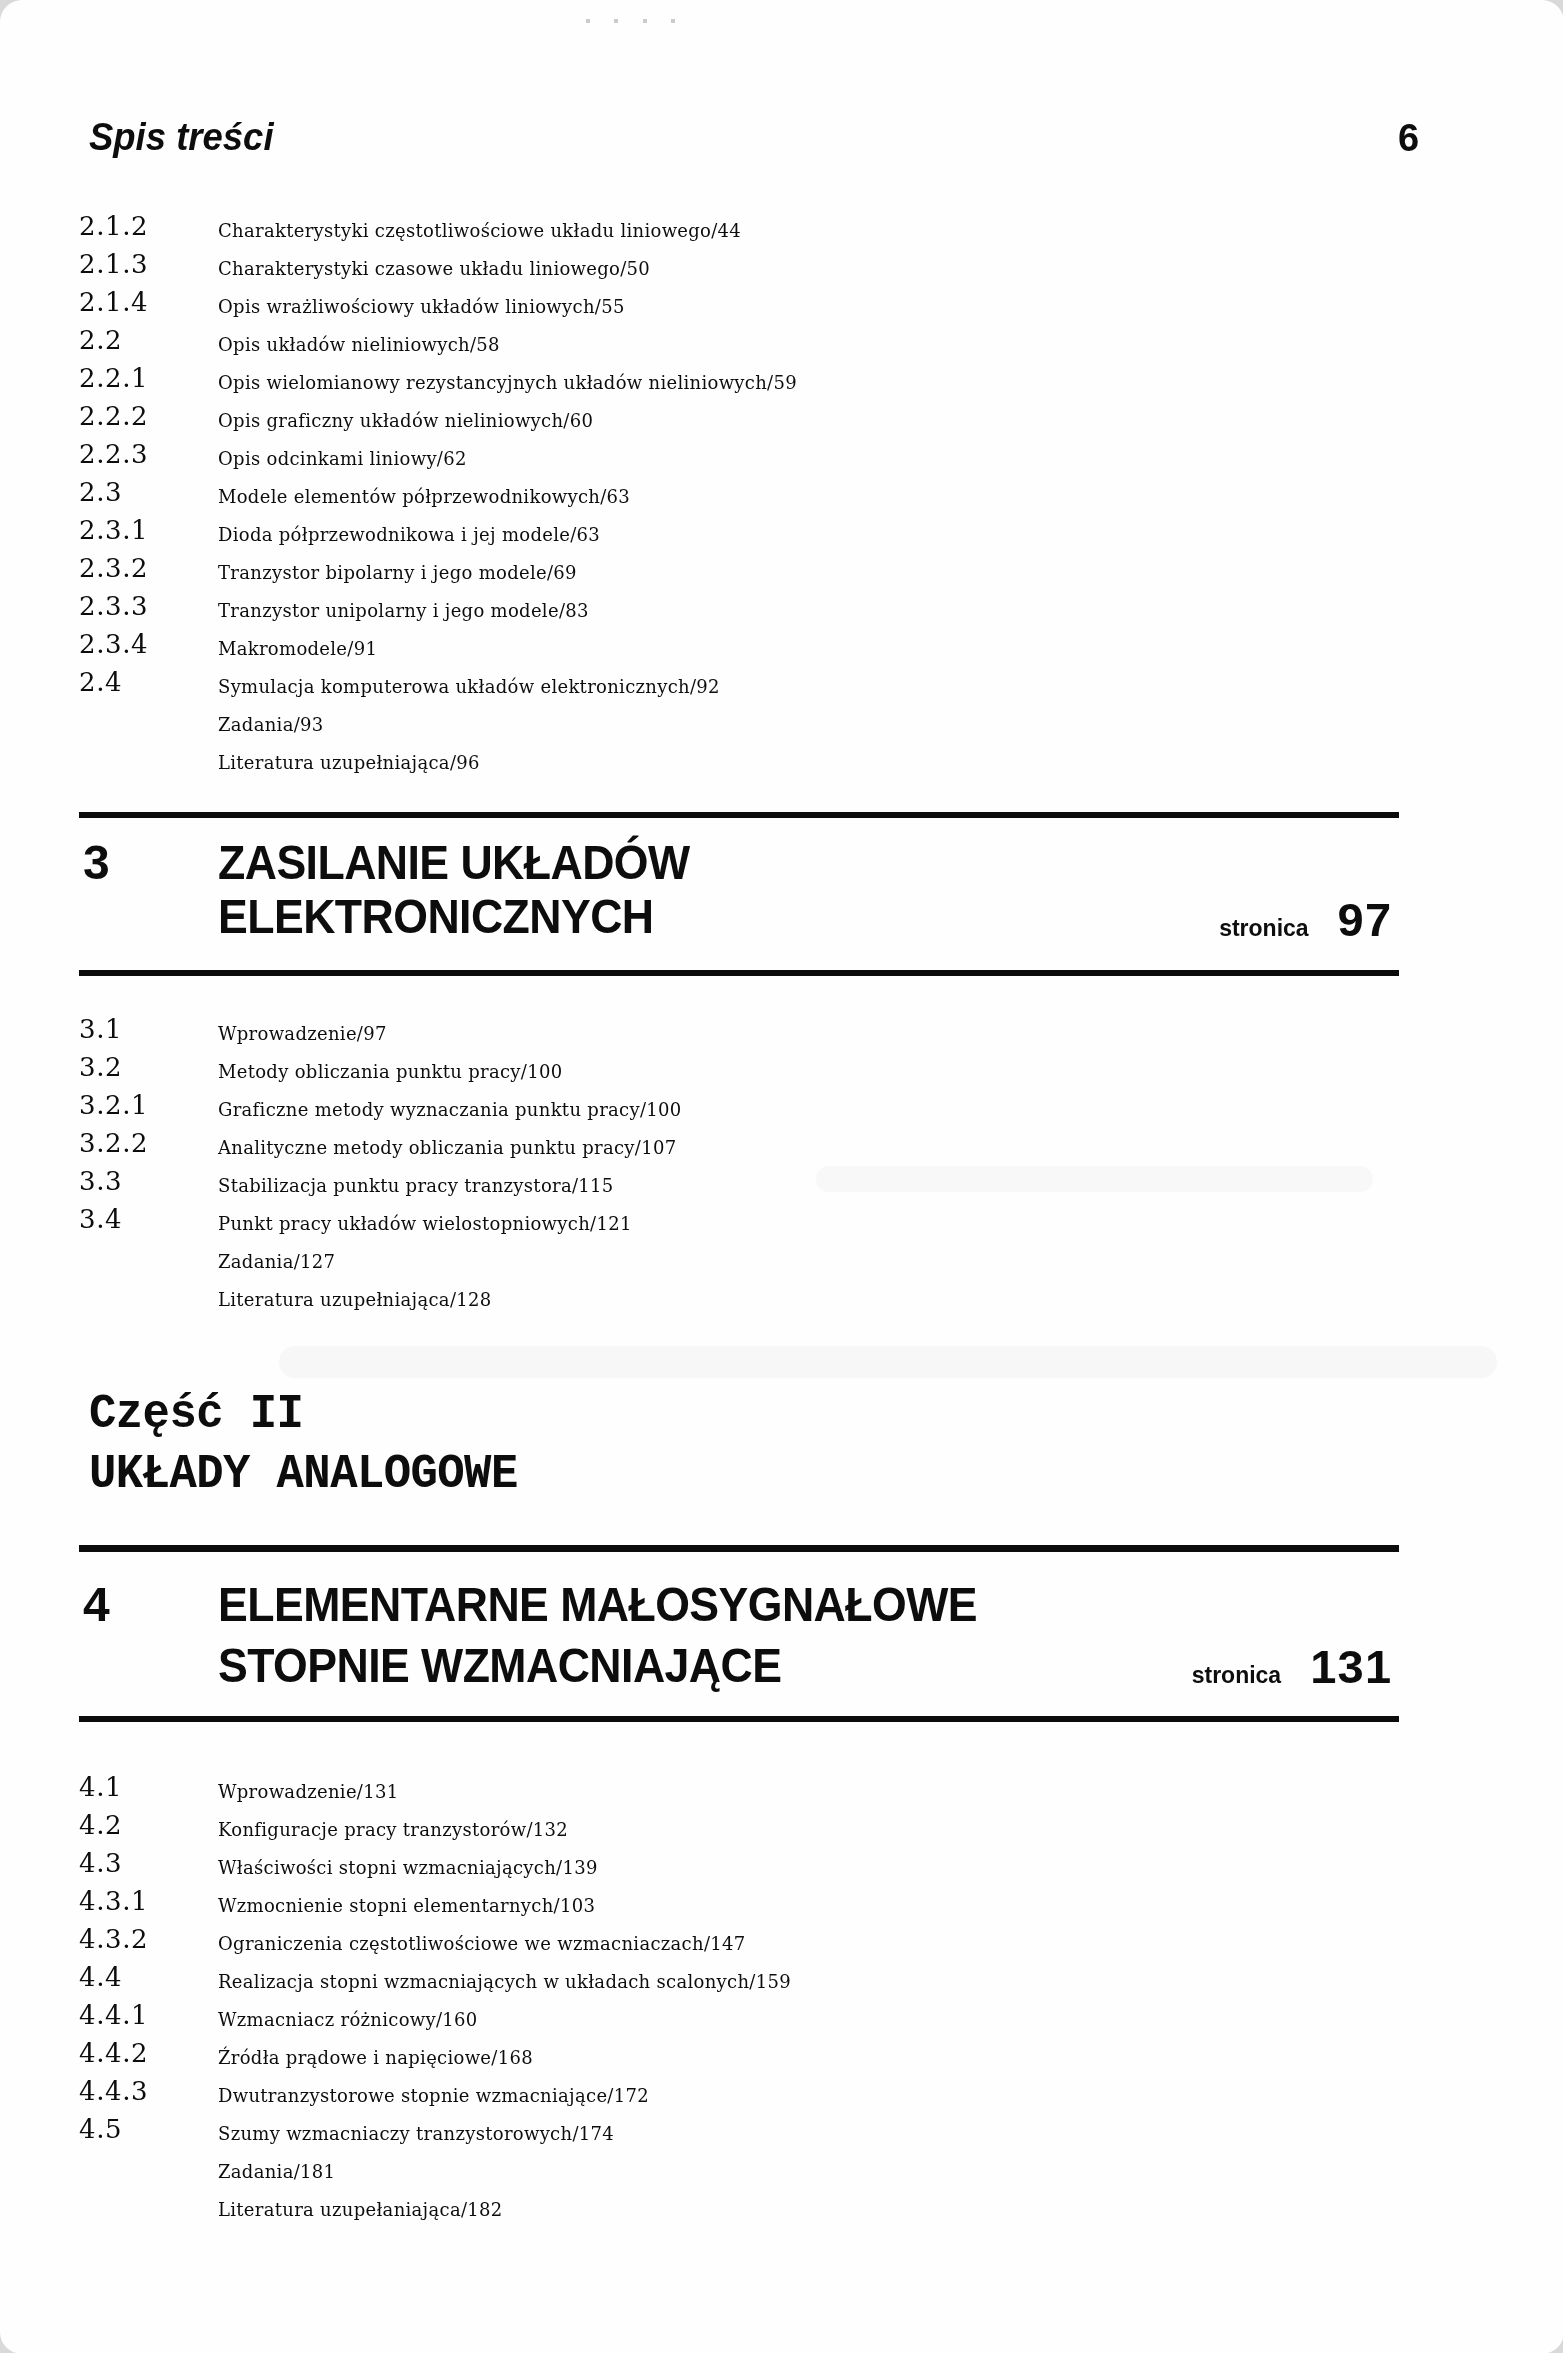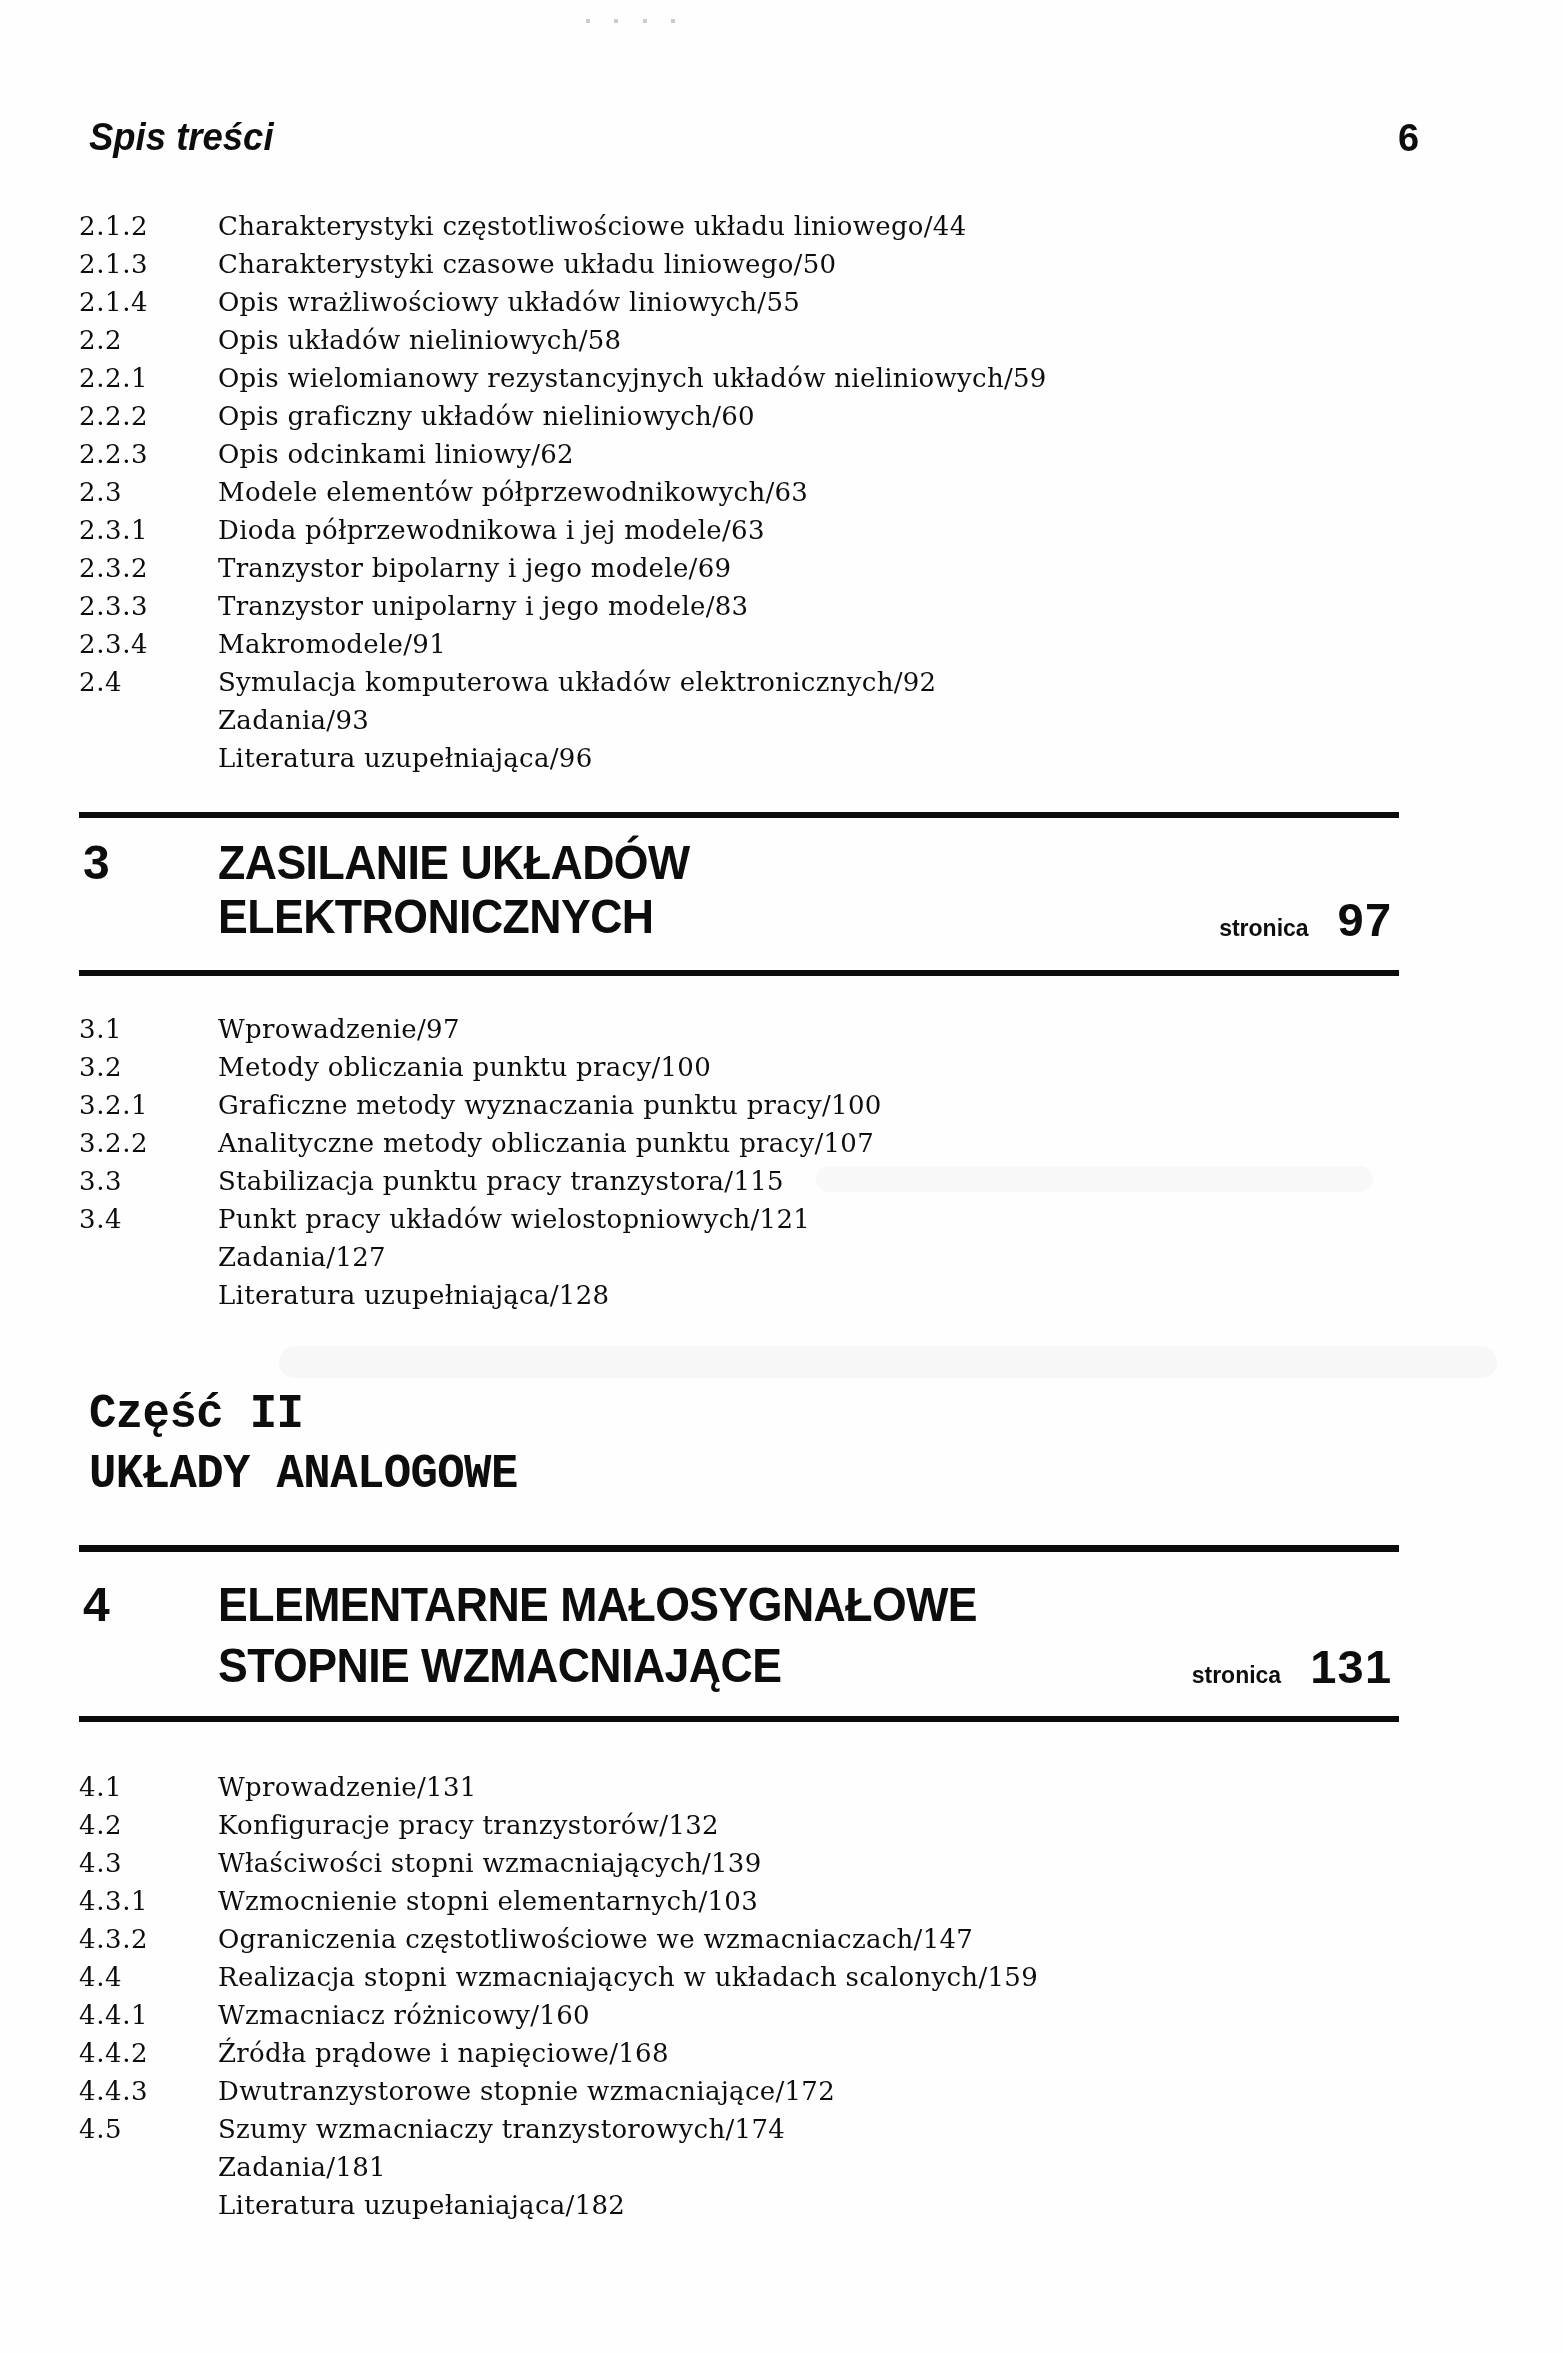--- a/index.html
+++ b/index.html
@@ -3,39 +3,40 @@
 <meta charset="utf-8">
 <style>
   html,body{margin:0;padding:0;background:#d9d9d9;}
   .page{
     position:relative;
     width:1564px;height:2354px;
     background:#fefefe;
     color:#0d0d0d;
     font-family:"DejaVu Serif",serif;
     overflow:hidden;
+    border-radius:22px;
   }
   
   .hdr-title{
     position:absolute;left:89px;top:118px;
     font-family:"Liberation Sans",sans-serif;
     font-style:italic;font-weight:700;font-size:38px;line-height:39px;
     letter-spacing:0px;
     transform:scaleX(0.96);transform-origin:0 0;
   }
   .hdr-num{
     position:absolute;left:1398px;top:119px;
     font-family:"Liberation Sans",sans-serif;
     font-weight:700;font-size:38px;line-height:38px;
   }
   
   .toc-list{position:absolute;left:79px;width:1322px;}
   .toc-row{display:flex;align-items:flex-end;height:38px;}
   .toc-num{flex:none;width:139px;font-size:26px;letter-spacing:0.6px;}
-  .toc-title{font-size:26px;letter-spacing:0.3px;white-space:nowrap;}
+  .toc-title{font-size:18px;letter-spacing:0.3px;white-space:nowrap;}
   .list-c2{top:203px;}
   .list-c3{top:1006px;}
   .list-c4{top:1764px;}
   
   .rule{position:absolute;left:79px;width:1320px;height:5.8px;background:#0c0c0c;}
   .rule-1{top:812px;}
   .rule-2{top:970px;}
   .rule-3{top:1545px;height:6.5px;}
   .rule-4{top:1716px;}
   

